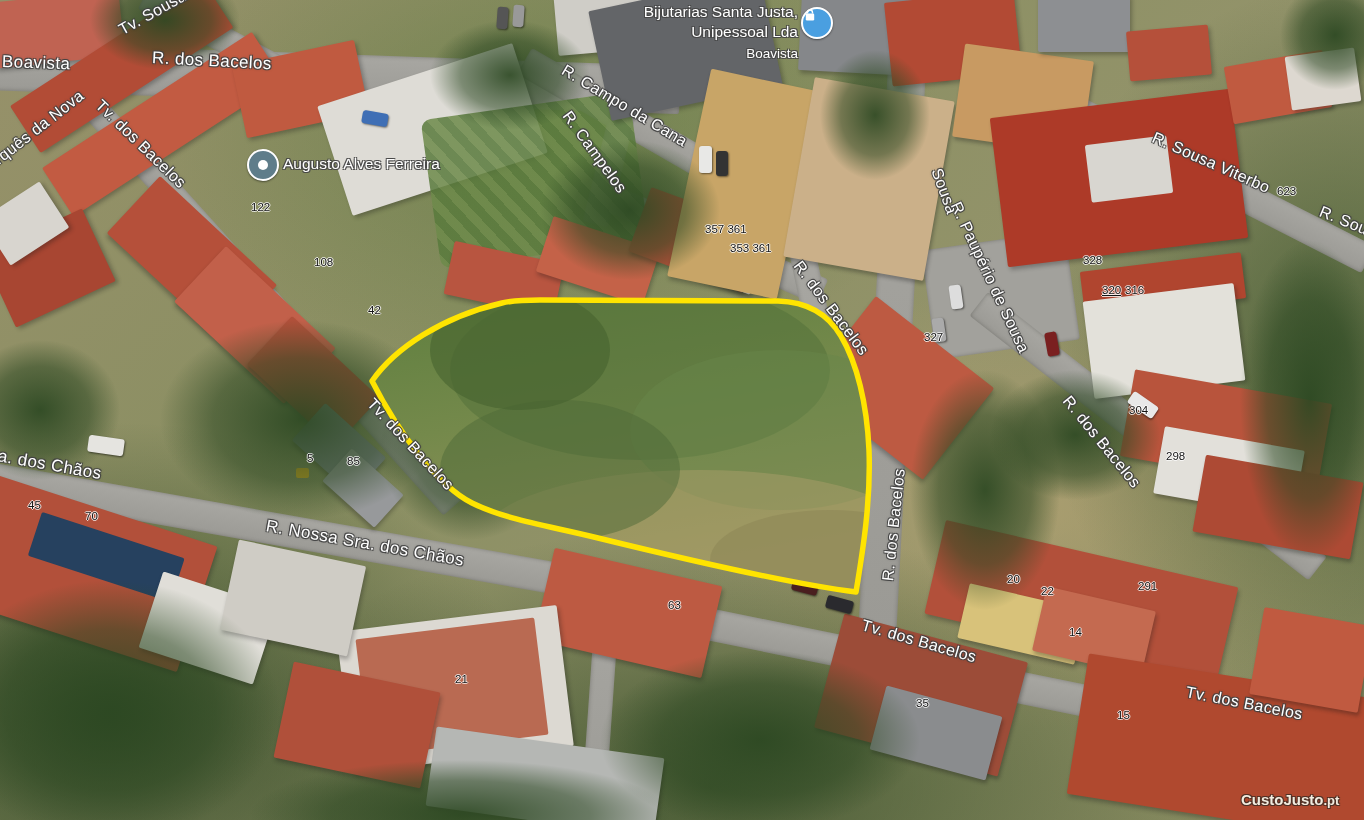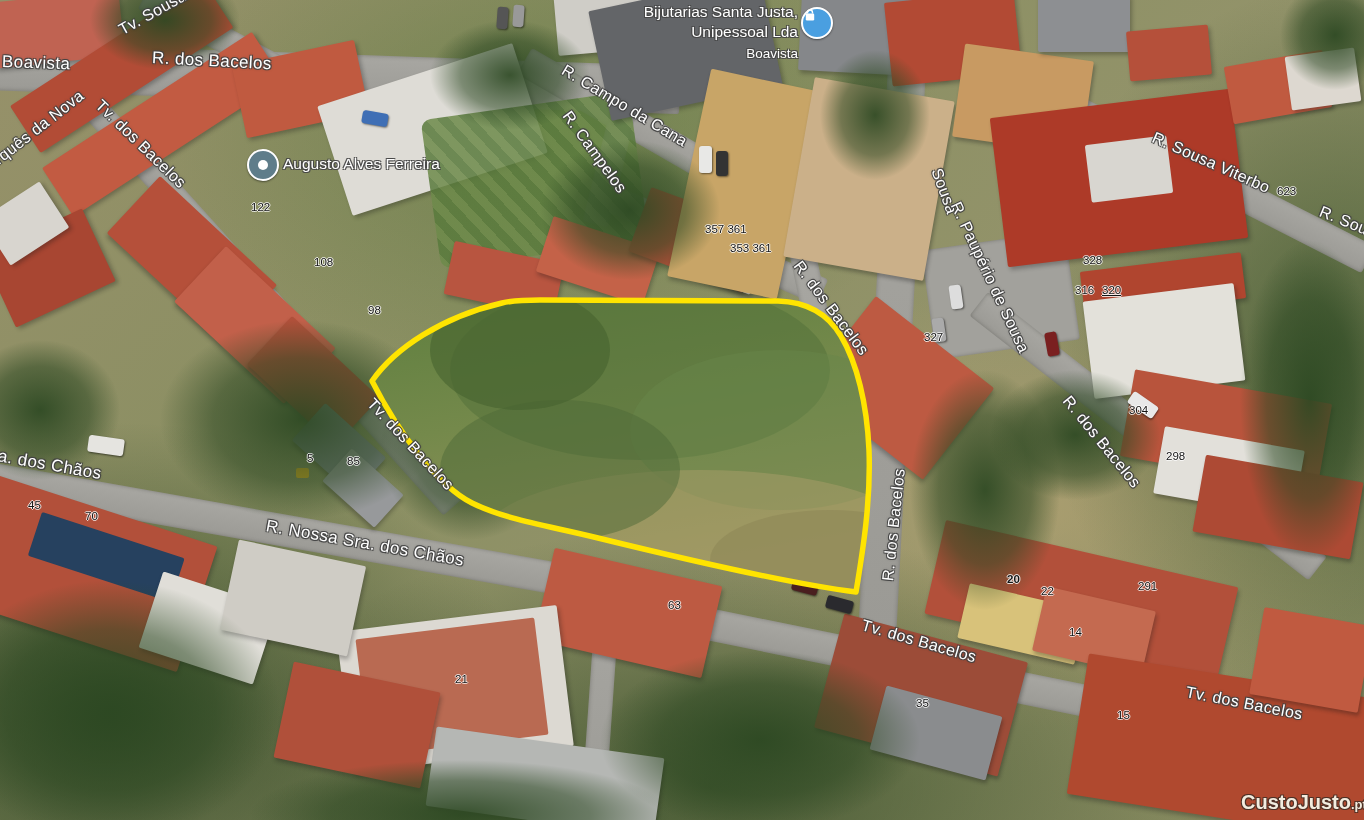--- a/index.html
+++ b/index.html
@@ -28,21 +28,21 @@
   .poi-text{position:absolute;color:#fff;font-weight:500;white-space:nowrap;
         text-shadow:-1px -1px 0 rgba(70,70,70,.9),1px -1px 0 rgba(70,70,70,.9),
                     -1px 1px 0 rgba(70,70,70,.9),1px 1px 0 rgba(70,70,70,.9);}
   .poi-badge{position:absolute;border-radius:50%;display:flex;align-items:center;justify-content:center;
         box-shadow:0 1px 2px rgba(0,0,0,.45);border:2px solid #fff;}
   #area-label{position:absolute;left:488px;top:362px;color:#ffe400;font-size:56px;font-weight:bold;
         letter-spacing:1px;text-shadow:0 0 3px rgba(40,40,0,.35);}
   #watermark{position:absolute;left:1241px;top:791px;color:#f2ecdf;font-weight:bold;
         text-shadow:-1px -1px 0 rgba(74,48,38,.9),1px -1px 0 rgba(74,48,38,.9),
                     -1px 1px 0 rgba(74,48,38,.9),1px 1px 0 rgba(74,48,38,.9);}
-  #watermark .brand{font-size:20px;}
+  #watermark .brand{font-size:15px;}
   #watermark .tld{font-size:13px;}
   svg{position:absolute;left:0;top:0;}
   .rows{position:absolute;background:repeating-linear-gradient(55deg,#6d8a4a 0 9px,#597a3c 9px 18px);
         border-radius:10px;opacity:.85;}
 </style>
 </head>
 <body>
 
 <div id="map">
 
@@ -181,36 +181,36 @@
   <div class="street" style="left:888px;top:572px;transform:rotate(-84deg);">R. dos Bacelos</div>
   <div class="street" style="left:1066px;top:389px;transform:rotate(51deg);">R. dos Bacelos</div>
   <div class="street" style="left:862px;top:616px;transform:rotate(16deg);">Tv. dos Bacelos</div>
   <div class="street" style="left:1186px;top:683px;transform:rotate(11deg);">Tv. dos Bacelos</div>
   <div class="street" style="left:266px;top:516px;transform:rotate(10deg);font-size:17px;">R. Nossa Sra. dos Chãos</div>
   <div class="street" style="left:-2px;top:446px;transform:rotate(10deg);font-size:17px;">a. dos Chãos</div>
   <div class="street" style="left:370px;top:392px;transform:rotate(47deg);">Tv. dos Bacelos</div>
 
   <div class="hnum" style="left:251px;top:201px;">122</div>
   <div class="hnum" style="left:314px;top:256px;">108</div>
-  <div class="hnum" style="left:368px;top:304px;">98</div>
+  <div class="hnum" style="left:368px;top:304px;">42</div>
   <div class="hnum" style="left:307px;top:452px;">5</div>
   <div class="hnum" style="left:347px;top:455px;">85</div>
   <div class="hnum" style="left:28px;top:499px;">45</div>
   <div class="hnum" style="left:85px;top:510px;">70</div>
   <div class="hnum" style="left:668px;top:599px;">63</div>
   <div class="hnum" style="left:455px;top:673px;">21</div>
   <div class="hnum" style="left:916px;top:697px;">35</div>
   <div class="hnum" style="left:1117px;top:709px;">15</div>
   <div class="hnum" style="left:1069px;top:626px;">14</div>
-  <div class="hnum" style="left:1007px;top:573px;font-weight:bold;">20</div>
+  <div class="hnum" style="left:1007px;top:573px;">20</div>
   <div class="hnum" style="left:1041px;top:585px;">22</div>
   <div class="hnum" style="left:1138px;top:580px;">291</div>
   <div class="hnum" style="left:1166px;top:450px;">298</div>
   <div class="hnum" style="left:1129px;top:404px;">304</div>
-  <div class="hnum" style="left:1075px;top:284px;">316</div>
+  <div class="hnum" style="left:1125px;top:284px;">316</div>
   <div class="hnum" style="left:1102px;top:284px;text-decoration:underline;">320</div>
   <div class="hnum" style="left:1083px;top:254px;">328</div>
   <div class="hnum" style="left:924px;top:331px;">327</div>
   <div class="hnum" style="left:1277px;top:185px;">623</div>
   <div class="hnum" style="left:705px;top:223px;">357 361</div>
   <div class="hnum" style="left:730px;top:242px;">353 361</div>
 
   <div class="poi-text" style="left:598px;top:2px;width:200px;text-align:right;font-size:15.5px;line-height:20px;">
     <div>Bijutarias Santa Justa,</div>
     <div>Unipessoal Lda</div>

